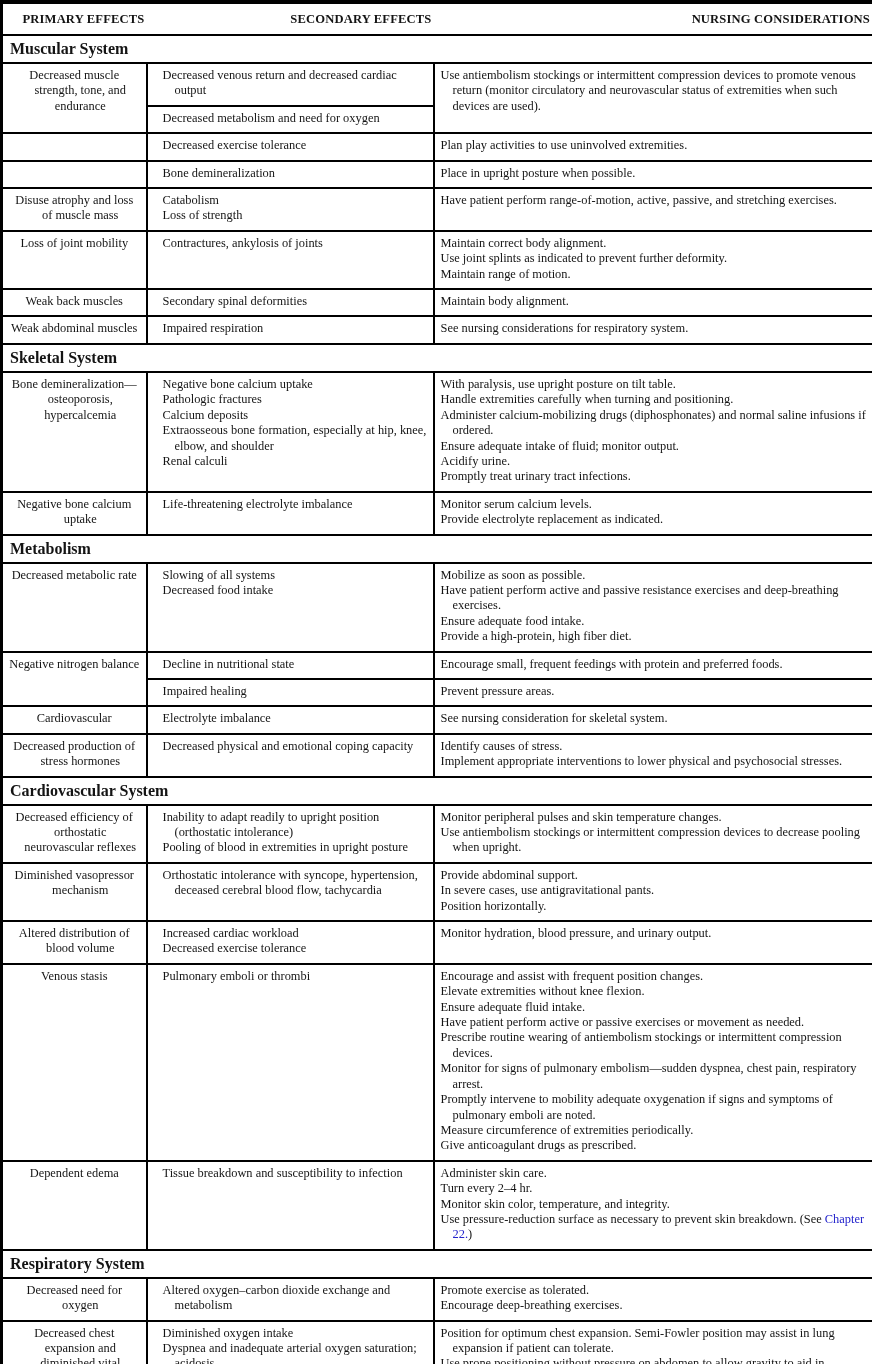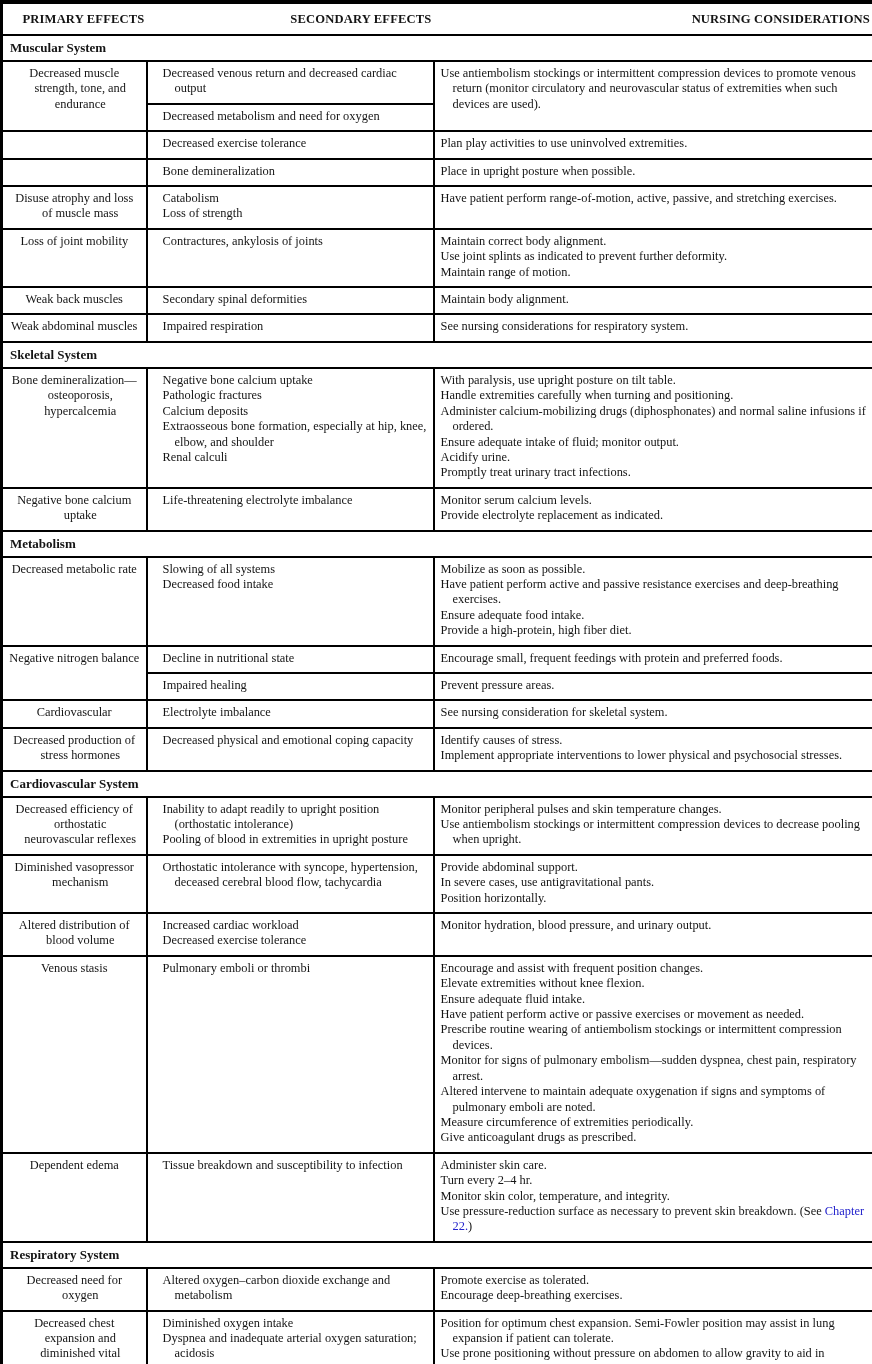--- a/index.html
+++ b/index.html
@@ -31,21 +31,21 @@
     font-size: 12.6px;
     letter-spacing: 0.15px;
     padding: 8px 2px 7px 4px;
     border: none;
     border-bottom: 2px solid #000;
     white-space: nowrap;
     overflow: visible;
   }
   tr.section-row td {
     font-weight: bold;
-    font-size: 13px;
+    font-size: 16px;
     padding: 4px 4px 4px 7px;
     border: 2px solid #000;
     border-left: none;
     border-right: none;
     background: #fff;
   }
   td.cell {
     border: 2px solid #000;
     vertical-align: top;
     font-size: 12.4px;
@@ -309,21 +309,21 @@
           <td class="cell secondary">
             <div class="item">Pulmonary emboli or thrombi</div>
           </td>
           <td class="cell nursing">
             <div class="item">Encourage and assist with frequent position changes.</div>
             <div class="item">Elevate extremities without knee flexion.</div>
             <div class="item">Ensure adequate fluid intake.</div>
             <div class="item">Have patient perform active or passive exercises or movement as needed.</div>
             <div class="item">Prescribe routine wearing of antiembolism stockings or intermittent compression devices.</div>
             <div class="item">Monitor for signs of pulmonary embolism—sudden dyspnea, chest pain, respiratory arrest.</div>
-            <div class="item">Altered intervene to maintain adequate oxygenation if signs and symptoms of pulmonary emboli are noted.</div>
+            <div class="item">Promptly intervene to mobility adequate oxygenation if signs and symptoms of pulmonary emboli are noted.</div>
             <div class="item">Measure circumference of extremities periodically.</div>
             <div class="item">Give anticoagulant drugs as prescribed.</div>
           </td>
         </tr>
         <tr>
           <td class="cell primary">
             <div class="item">Dependent edema</div>
           </td>
           <td class="cell secondary">
             <div class="item">Tissue breakdown and susceptibility to infection</div>

